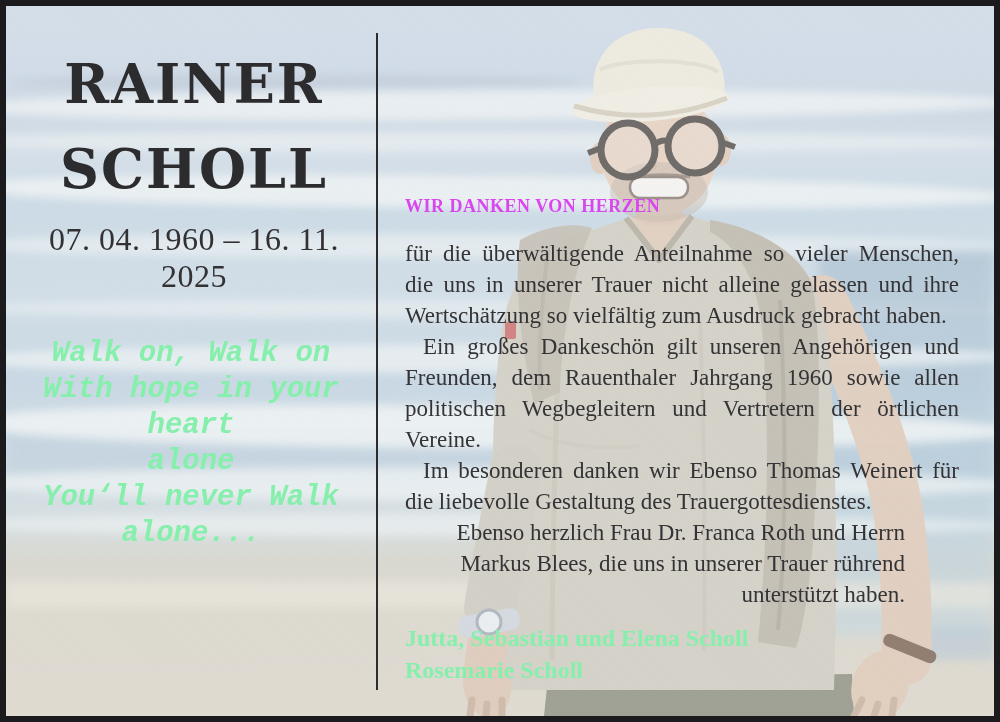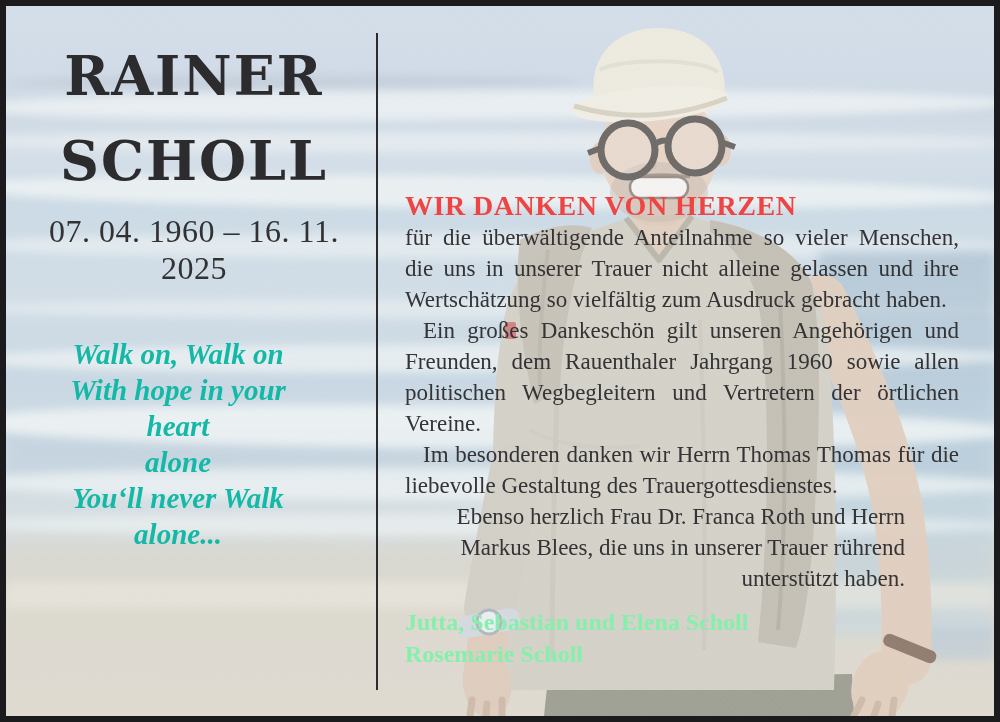--- a/index.html
+++ b/index.html
@@ -33,31 +33,31 @@
     background:linear-gradient(180deg,#8ba6bd,#a3c0d2 55%,#b6cdd9);opacity:.6;filter:blur(6px);}
   .water-mid{position:absolute;left:0;right:0;top:424px;height:60px;background:#9db8cc;opacity:.35;filter:blur(6px);}
   .shoreline{position:absolute;left:0;right:0;top:576px;height:26px;background:#eae4d5;opacity:.6;filter:blur(5px);}
   .water-streak{position:absolute;right:0;top:620px;width:70px;height:34px;background:#9fb8cb;opacity:.55;filter:blur(4px);}
   .photo{position:absolute;inset:0;}
   .wash{position:absolute;inset:0;background:rgba(240,244,247,.30);}
   .grain{position:absolute;inset:0;opacity:.5;background:
     repeating-linear-gradient(45deg,rgba(0,0,0,.012) 0 2px,rgba(255,255,255,.012) 2px 4px);}
   
   .content{position:absolute;inset:0;color:#2e2d2f;}
-  .left-col{position:absolute;left:29px;top:28px;width:318px;text-align:center;}
+  .left-col{position:absolute;left:29px;top:36px;width:318px;text-align:center;}
   .name{margin:0;font-family:"DejaVu Serif","Liberation Serif",serif;
     font-size:54px;line-height:85px;font-weight:700;letter-spacing:2px;color:#2c2b2d;}
   .name span{display:block;}
   .dates{margin-top:9px;font-size:32px;letter-spacing:.5px;color:#323133;}
-  .poem{position:absolute;left:13px;top:330px;width:318px;text-align:center;
-    font-weight:700;font-style:italic;font-size:29px;line-height:36px;color:#14b8a6;}
+  .poem{position:absolute;left:26px;top:330px;width:318px;text-align:center;
+    font-weight:700;font-style:italic;font-size:29px;line-height:36px;color:#86efac;font-family:Liberation Mono, monospace;}
   .divider{position:absolute;left:370px;top:27px;width:2px;height:657px;background:#2c2b2d;}
   .right-col{position:absolute;left:399px;top:184px;width:554px;}
-  .heading{margin:0 0 0 0;font-size:28px;line-height:32px;font-weight:700;
-    letter-spacing:.5px;color:#ef4444;}
+  .heading{margin:0 0 16px 0;font-size:18px;line-height:32px;font-weight:700;
+    letter-spacing:.5px;color:#d946ef;}
   .para{margin:0;font-size:23px;line-height:31px;text-align:justify;color:#343335;}
   .para.ind{text-indent:18px;}
   .para.ragged{text-align:right;max-width:500px;}
   .sigs{margin-top:12px;font-size:24px;line-height:32px;font-weight:700;color:#86efac;}
 </style>
 </head>
 <body>
 
 <div class="card">
 
@@ -173,21 +173,21 @@
       <div>You‘ll never Walk</div>
       <div>alone...</div>
     </div>
 
     <div class="divider"></div>
 
     <div class="right-col">
       <h2 class="heading">WIR DANKEN VON HERZEN</h2>
       <p class="para">für die überwältigende Anteilnahme so vieler Menschen, die uns in unserer Trauer nicht alleine gelassen und ihre Wertschätzung so vielfältig zum Ausdruck gebracht haben.</p>
       <p class="para ind">Ein großes Dankeschön gilt unseren Angehörigen und Freunden, dem Rauenthaler Jahrgang 1960 sowie allen politischen Wegbegleitern und Vertretern der örtlichen Vereine.</p>
-      <p class="para ind">Im besonderen danken wir Herrn Thomas Thomas für die liebevolle Gestaltung des Trauergottesdienstes.</p>
+      <p class="para ind">Im besonderen danken wir Ebenso Thomas Weinert für die liebevolle Gestaltung des Trauergottesdienstes.</p>
       <p class="para ind ragged">Ebenso herzlich Frau Dr. Franca Roth und Herrn Markus Blees, die uns in unserer Trauer rührend unterstützt haben.</p>
       <div class="sigs">
         <div>Jutta, Sebastian und Elena Scholl</div>
         <div>Rosemarie Scholl</div>
       </div>
     </div>
 
   </div>
 </div>
 

